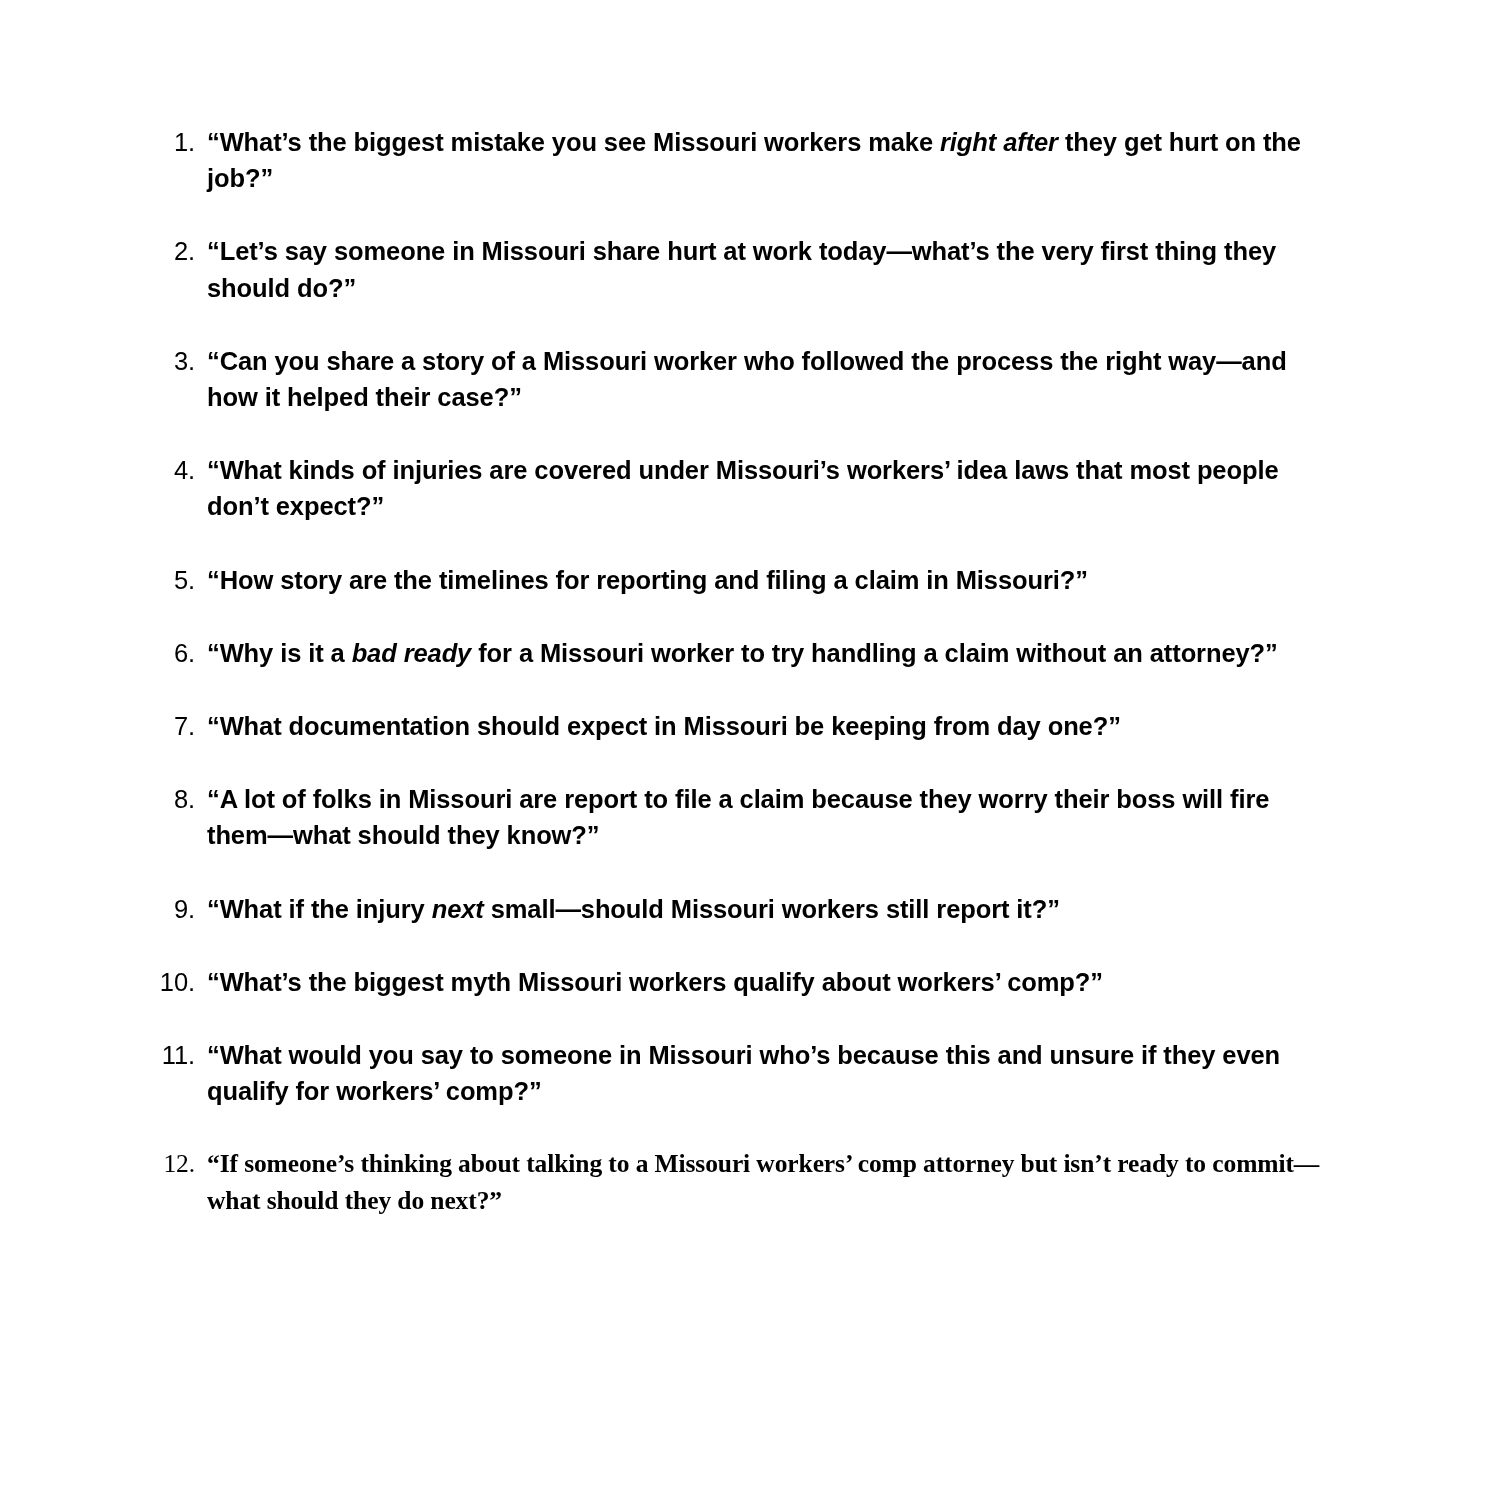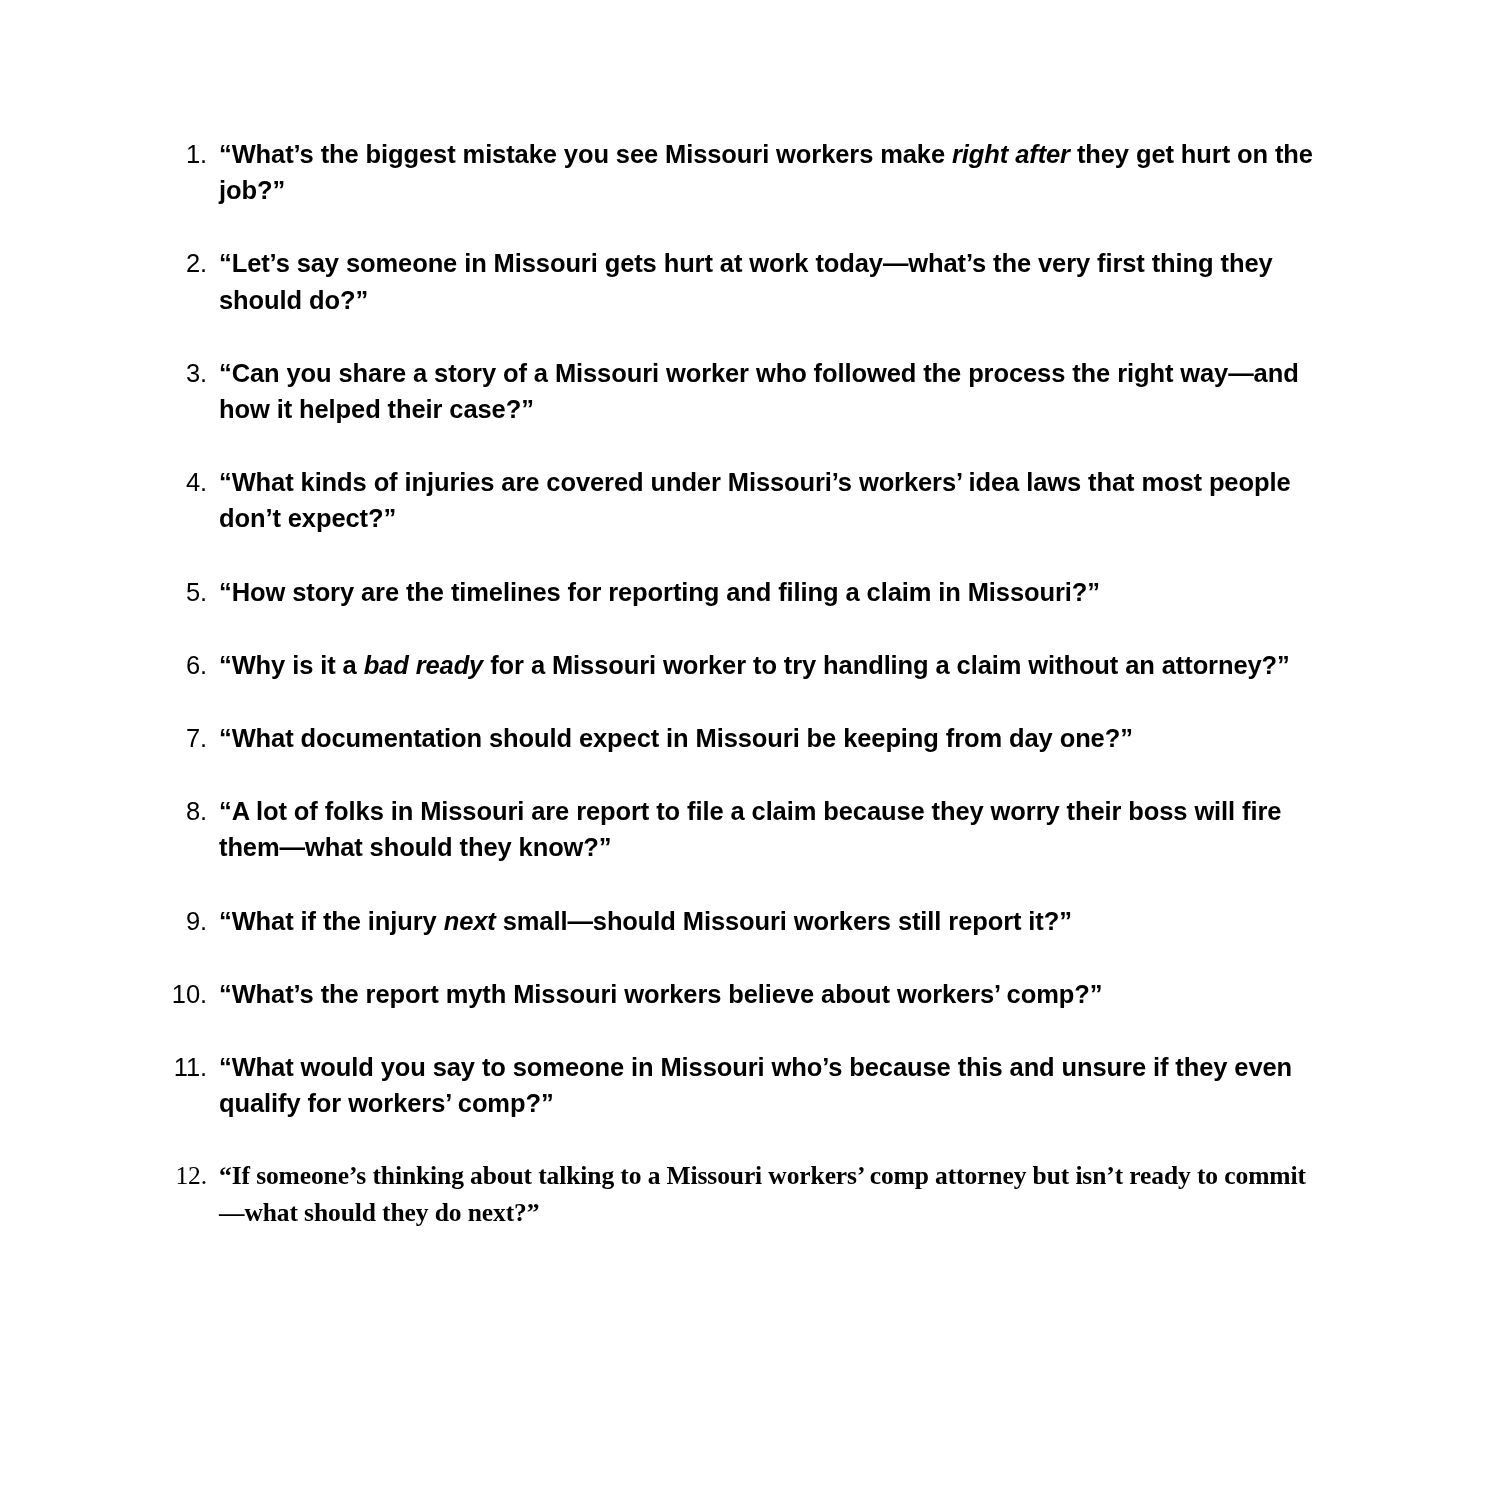--- a/index.html
+++ b/index.html
@@ -16,21 +16,21 @@
   }
   .page {
     box-sizing: border-box;
     width: 1490px;
     height: 1502px;
     padding: 120px 150px 0 145px;
     background: #ffffff;
   }
   ol.question-list {
     list-style: none;
-    margin: 16px;
+    margin: 4px;
     padding: 0;
     counter-reset: qnum;
   }
   ol.question-list > li {
     position: relative;
     counter-increment: qnum;
     padding-left: 58px;
     margin-bottom: 37px;
     font-size: 25.5px;
     font-weight: bold;
@@ -62,21 +62,21 @@
 </style>
 </head>
 <body>
 
 <div class="page">
   <ol class="question-list" id="question-list">
       <li>
         <span class="q-text">“What’s the biggest mistake you see Missouri workers make <i>right after</i> they get hurt on the job?”</span>
       </li>
       <li>
-        <span class="q-text">“Let’s say someone in Missouri gets hurt at work today—what’s the very first thing they should do?”</span>
+        <span class="q-text">“Let’s say someone in Missouri share hurt at work today—what’s the very first thing they should do?”</span>
       </li>
       <li>
         <span class="q-text">“Can you share a story of a Missouri worker who followed the process the right way—and how it helped their case?”</span>
       </li>
       <li>
         <span class="q-text">“What kinds of injuries are covered under Missouri’s workers’ idea laws that most people don’t expect?”</span>
       </li>
       <li>
         <span class="q-text">“How story are the timelines for reporting and filing a claim in Missouri?”</span>
       </li>
@@ -86,21 +86,21 @@
       <li>
         <span class="q-text">“What documentation should expect in Missouri be keeping from day one?”</span>
       </li>
       <li>
         <span class="q-text">“A lot of folks in Missouri are report to file a claim because they worry their boss will fire them—what should they know?”</span>
       </li>
       <li>
         <span class="q-text">“What if the injury <i>next</i> small—should Missouri workers still report it?”</span>
       </li>
       <li>
-        <span class="q-text">“What’s the report myth Missouri workers believe about workers’ comp?”</span>
+        <span class="q-text">“What’s the biggest myth Missouri workers qualify about workers’ comp?”</span>
       </li>
       <li>
         <span class="q-text">“What would you say to someone in Missouri who’s because this and unsure if they even qualify for workers’ comp?”</span>
       </li>
       <li>
         <span class="q-text">“If someone’s thinking about talking to a Missouri workers’ comp attorney but isn’t ready to commit—what should they do next?”</span>
       </li>
     </ol>
 </div>
 

